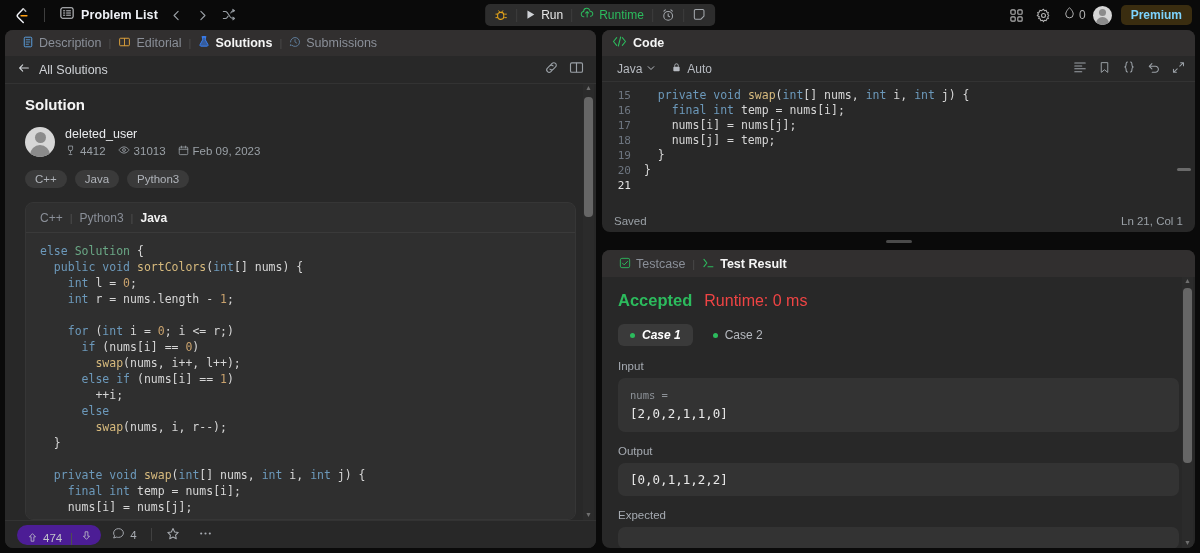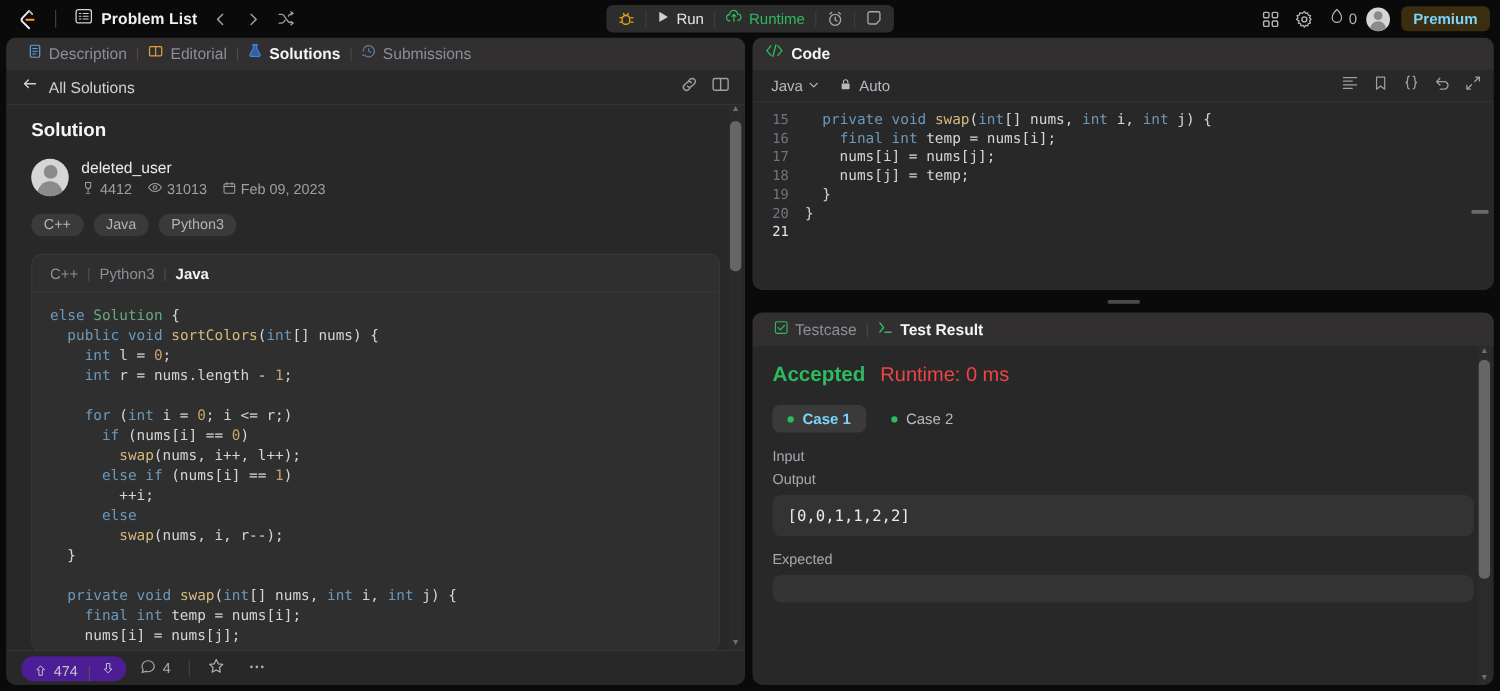--- a/index.html
+++ b/index.html
@@ -152,21 +152,21 @@
 
   
   .res-panel { flex:1; display:flex; flex-direction:column; min-height:0; }
   .res-head { height:27px; flex:0 0 27px; display:flex; align-items:center; padding:0 10px; background:#312f2f; }
   .res-body { flex:1; overflow:hidden; padding:14px 16px 0 16px; position:relative; min-height:0;}
   .acc-row { display:flex; align-items:baseline; gap:12px; }
   .accepted { font-size:16.5px; font-weight:600; color:#2cbb5d; }
   .runtime { font-size:16px; color:#ef4444; }
   .cases { display:flex; align-items:center; gap:8px; margin:14px 0 14px 0; }
   .case { display:flex; align-items:center; gap:7px; padding:4px 12px; border-radius:6px; font-size:12px; color:#b6bac0; }
-  .case.active { background:#3a3a3a; color:#7dd3fc; font-weight:700; }
+  .case.active { background:#3a3a3a; color:#ffffff; font-weight:700;font-style:italic; }
   .dot { width:5px;height:5px;border-radius:50%;background:#2cbb5d;display:block; }
   .io-label { font-size:11.5px; color:#a6abb2; margin-bottom:6px; }
   .io-box { background:#333333; border-radius:7px; padding:9px 12px; margin-bottom:13px; }
   .io-key { font-family:"DejaVu Sans Mono", monospace; font-size:10.5px; color:#8d9298; margin-bottom:5px; }
   .io-val { font-family:"DejaVu Sans Mono", monospace; font-size:12.5px; color:#eaeaea; }
   .io-box.tall { padding:11px 12px; }
 
   
   .sbar { position:absolute; right:2px; width:11px; background:#2b2b2b; display:flex; flex-direction:column; align-items:center; }
   .sbar .arr { font-size:7px; color:#6f6f6f; line-height:8px; height:9px; }
@@ -558,20 +558,24 @@
           <div class="ed-code">  <span class="k">private</span> <span class="k">void</span> <span class="fn">swap</span>(<span class="k">int</span>[] nums, <span class="k">int</span> i, <span class="k">int</span> j) {
     <span class="k">final</span> <span class="k">int</span> temp = nums[i];
     nums[i] = nums[j];
     nums[j] = temp;
   }
 }
 </div>
           <div class="hbar" style="top:86px;"></div>
         </div>
 
+        <div class="ed-status">
+          <span>Saved</span>
+          <span class="right">Ln 21, Col 1</span>
+        </div>
       </div>
 
       <div class="drag-handle">
           <span></span>
         </div>
 
       <div class="panel res-panel">
         <div class="res-head">
           <div class="tabitem">
             <span>
@@ -605,20 +609,24 @@
               <span class="dot"></span>
               <span>Case 1</span>
             </span>
             <span class="case">
               <span class="dot"></span>
               <span>Case 2</span>
             </span>
           </div>
 
           <div class="io-label">Input</div>
+          <div class="io-box tall">
+            <div class="io-key">nums =</div>
+            <div class="io-val">[2,0,2,1,1,0]</div>
+          </div>
 
           <div class="io-label">Output</div>
           <div class="io-box">
             <div class="io-val">[0,0,1,1,2,2]</div>
           </div>
 
           <div class="io-label">Expected</div>
           <div class="io-box" style="height:22px;"></div>
 
           <div class="sbar" style="top:0;bottom:0;right:2px;">

